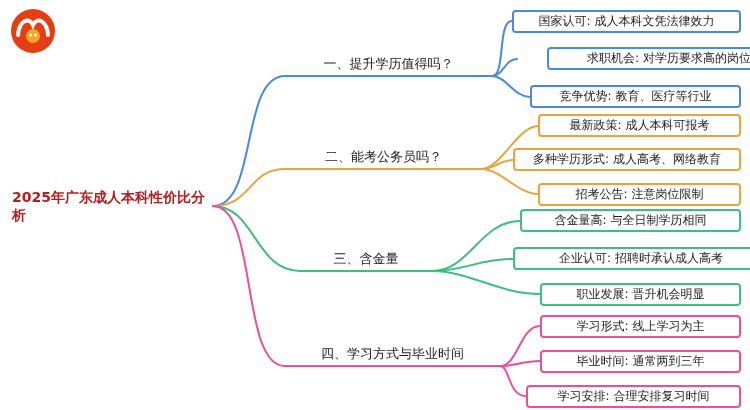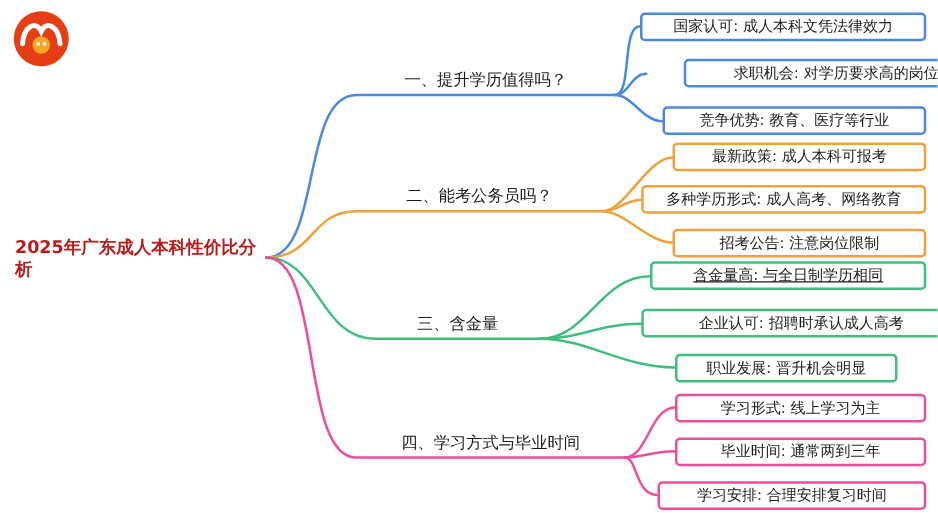--- a/index.html
+++ b/index.html
@@ -31,21 +31,21 @@
     font-size:12px;color:#1b1b1b;white-space:nowrap;box-sizing:border-box;
   }
   .l-1-0{left:512px;top:10px;width:229px;}
   .l-1-1{left:547px;top:47px;width:244px;}
   .l-1-2{left:530px;top:85px;width:211px;}
   .l-2-0{left:538px;top:114px;width:203px;}
   .l-2-1{left:513px;top:148px;width:228px;}
   .l-2-2{left:538px;top:183px;width:203px;}
   .l-3-0{left:520px;top:209px;width:221px;}
   .l-3-1{left:513px;top:247px;width:256px;}
-  .l-3-2{left:540px;top:283px;width:178px;}
+  .l-3-2{left:540px;top:283px;width:201px;}
   .l-4-0{left:540px;top:315px;width:201px;}
   .l-4-1{left:540px;top:350px;width:201px;}
   .l-4-2{left:526px;top:385px;width:215px;}
   .logo{
     position:absolute;left:10px;top:8px;display:flex;align-items:center;gap:6px;
   }
   .logo-text{display:flex;flex-direction:column;line-height:1.15;}
   .logo-title{font-size:15px;font-weight:bold;color:#00913a;}
   .logo-sub{font-size:10px;color:#00913a;}
 </style>
@@ -95,19 +95,19 @@
 <div class="node branch-label bl4">四、学习方式与毕业时间</div>
 
 <div class="leaf l-1-0" style="border-color: rgb(74, 137, 220);">国家认可: 成人本科文凭法律效力</div>
 <div class="leaf l-1-1" style="border-color: rgb(74, 137, 220);">求职机会: 对学历要求高的岗位</div>
 <div class="leaf l-1-2" style="border-color: rgb(74, 137, 220);">竞争优势: 教育、医疗等行业</div>
 
 <div class="leaf l-2-0" style="border-color: rgb(237, 162, 60);">最新政策: 成人本科可报考</div>
 <div class="leaf l-2-1" style="border-color: rgb(237, 162, 60); text-align: center;">多种学历形式: 成人高考、网络教育</div>
 <div class="leaf l-2-2" style="border-color: rgb(237, 162, 60);">招考公告: 注意岗位限制</div>
 
-<div class="leaf l-3-0" style="border-color: rgb(63, 190, 126); text-decoration: underline;">含金量高: 与全日制学历相同</div>
+<div class="leaf l-3-0" style="border-color: rgb(63, 190, 126);">含金量高: 与全日制学历相同</div>
 <div class="leaf l-3-1" style="border-color: rgb(63, 190, 126);">企业认可: 招聘时承认成人高考</div>
 <div class="leaf l-3-2" style="border-color: rgb(63, 190, 126);">职业发展: 晋升机会明显</div>
 
 <div class="leaf l-4-0" style="border-color: rgb(235, 78, 156);">学习形式: 线上学习为主</div>
 <div class="leaf l-4-1" style="border-color: rgb(235, 78, 156);">毕业时间: 通常两到三年</div>
 <div class="leaf l-4-2" style="border-color: rgb(235, 78, 156);">学习安排: 合理安排复习时间</div>
 
 </body></html>

